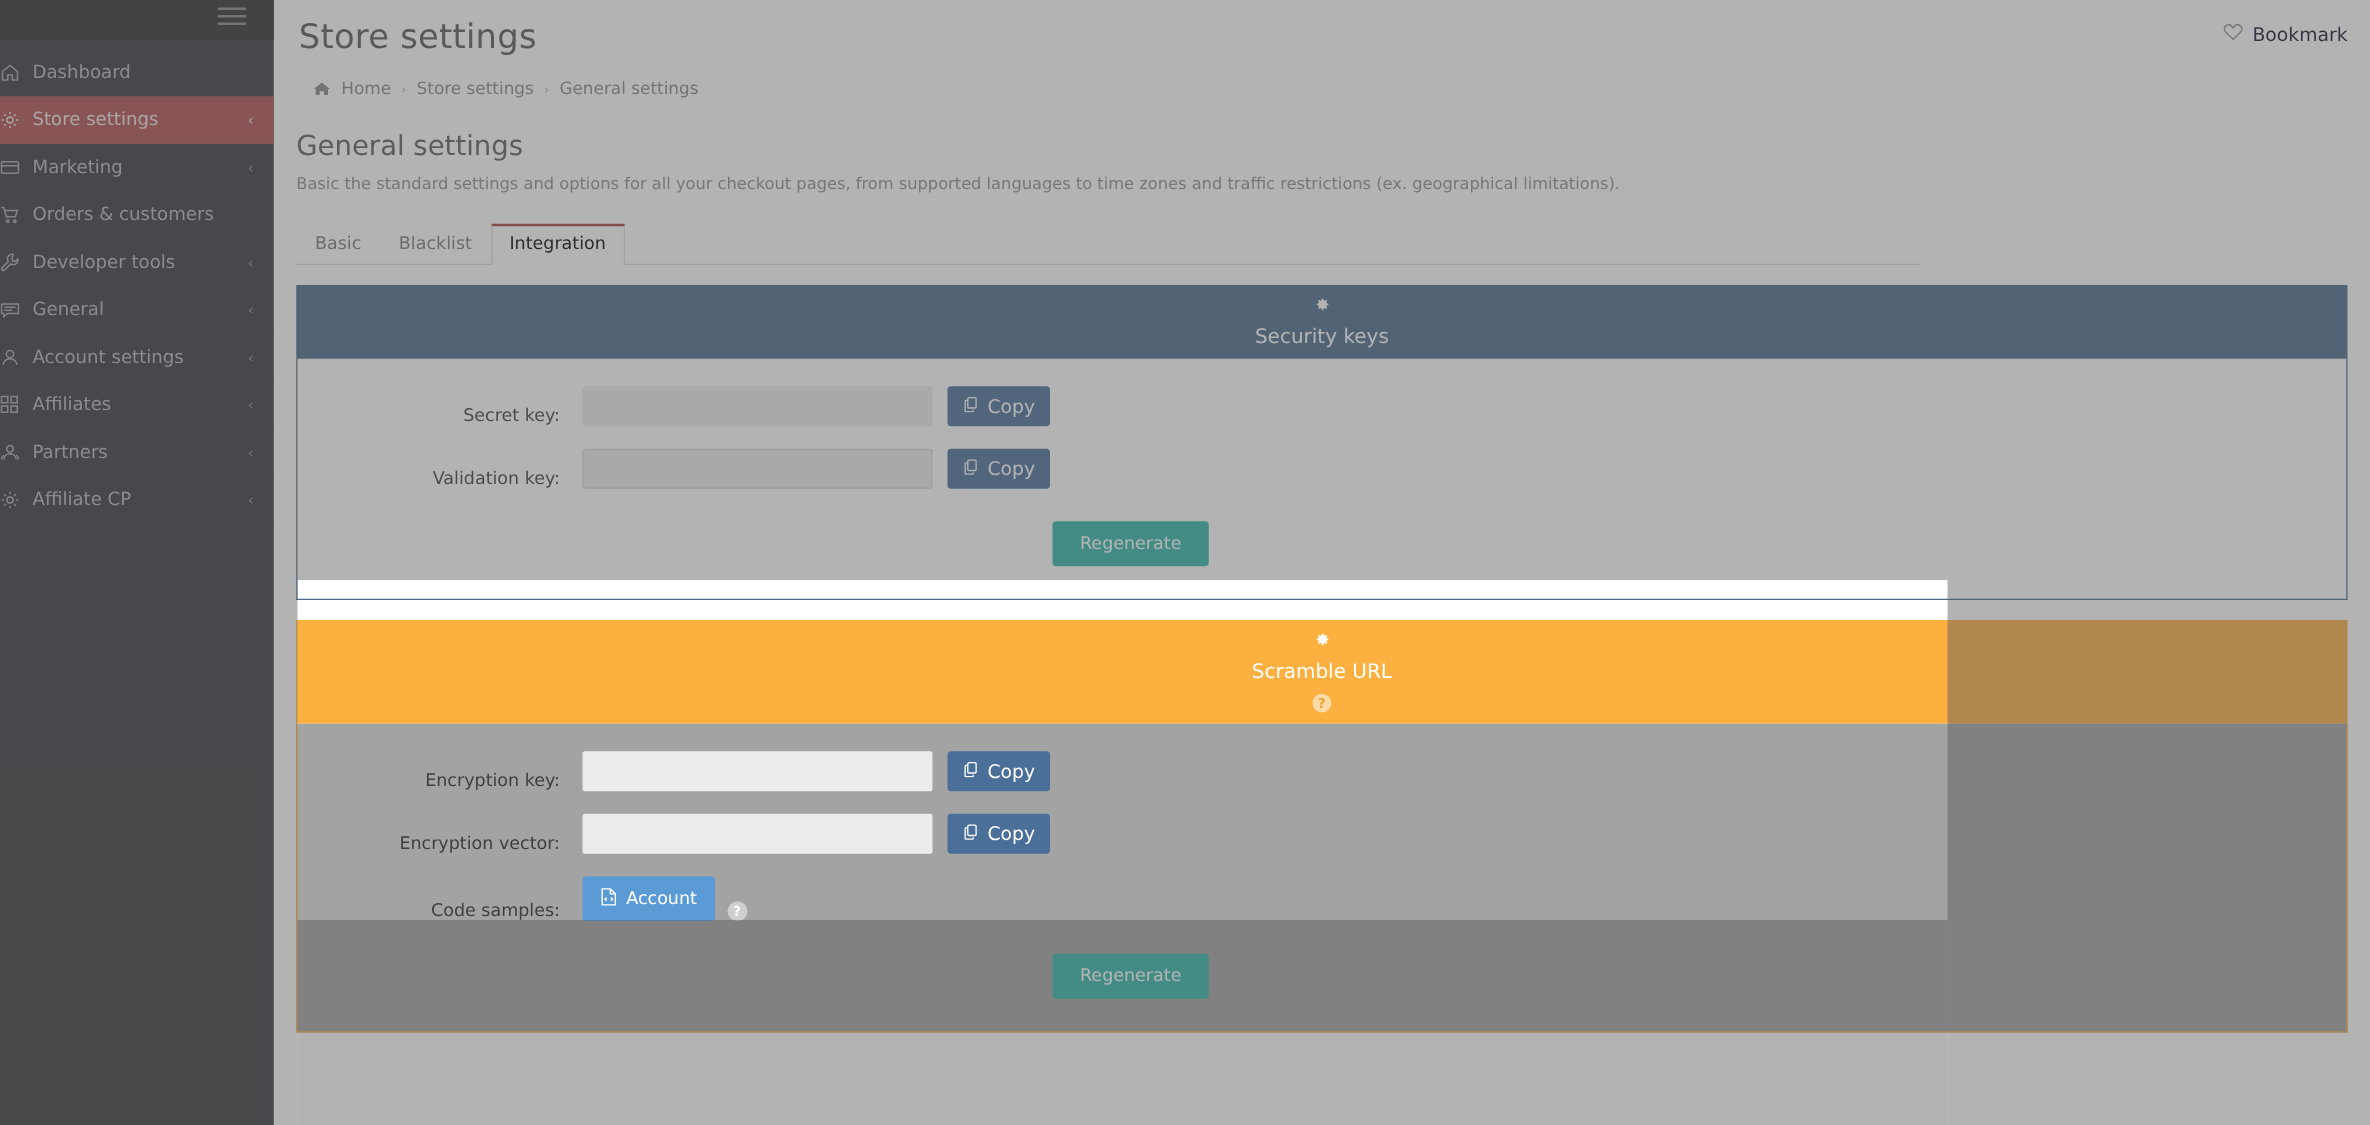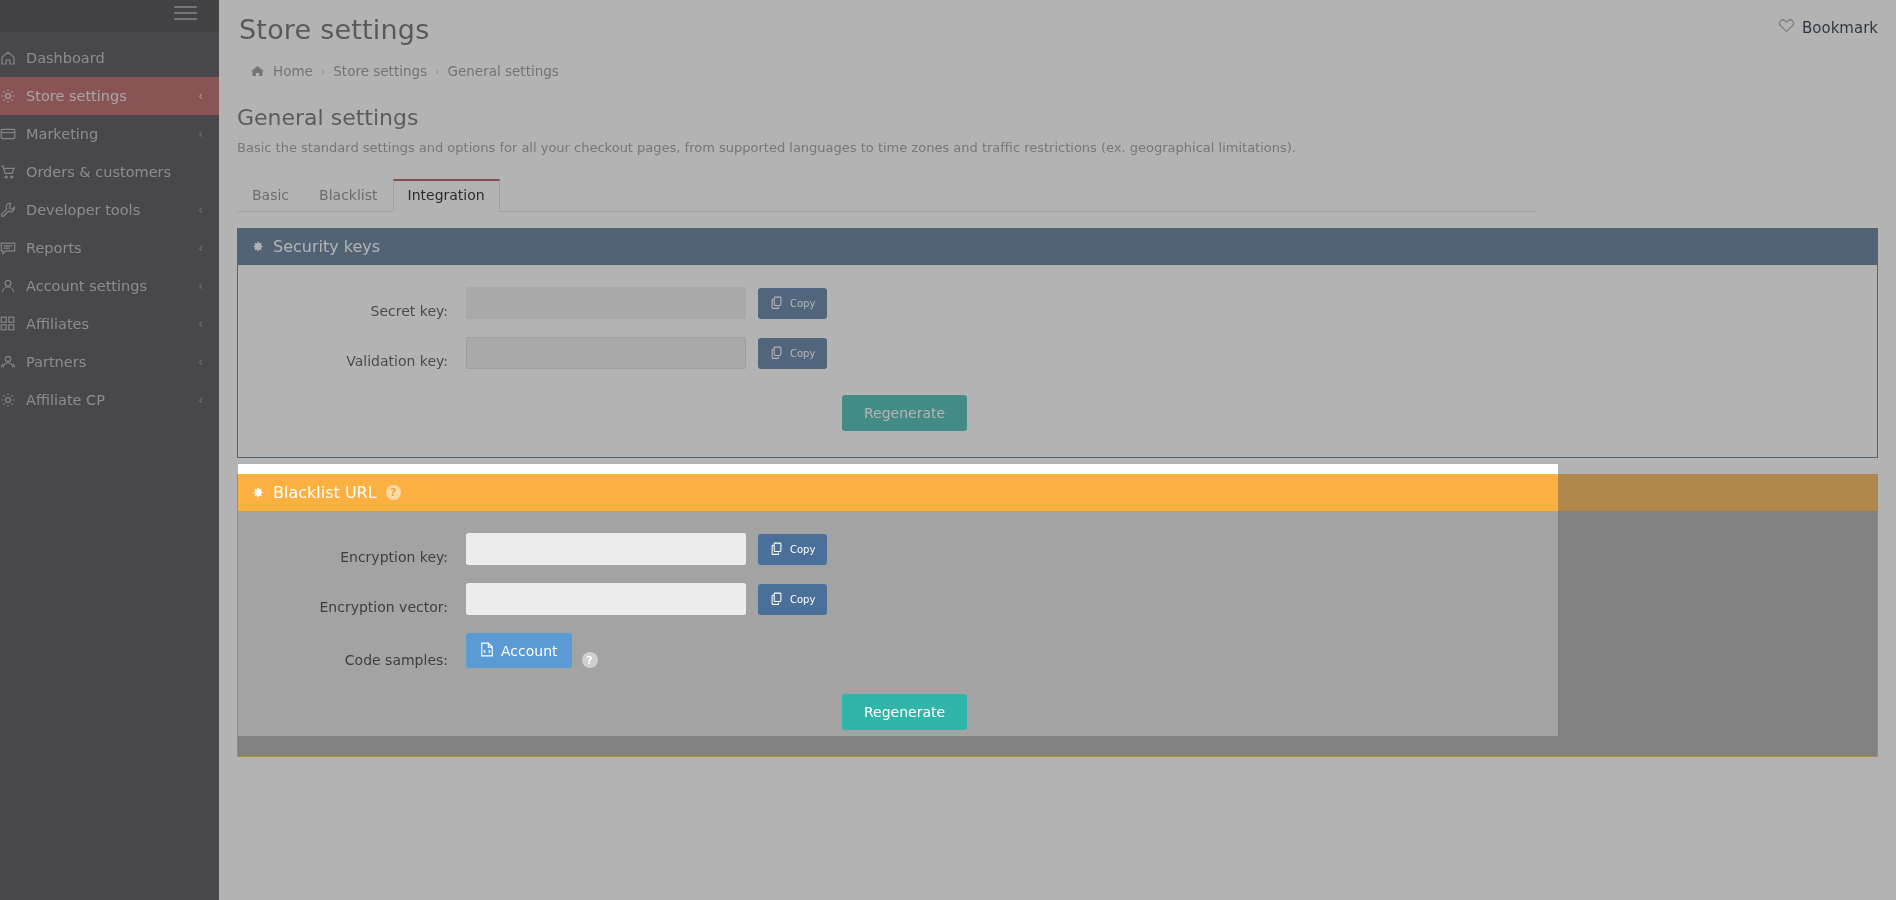--- a/index.html
+++ b/index.html
@@ -116,20 +116,21 @@
   
   .panel {
     margin: 16px 18px 0 18px;
     background: #fff;
   }
   .panel-header {
     display: flex; align-items: center; gap: 9px;
     padding: 9px 14px;
     color: #ffffff;
     font-size: 16px;
+    flex-direction: column;
   }
   .panel-header .gear { display:inline-flex; }
   .panel-body {
     border: 1px solid #dcdcdc;
     border-top: none;
     padding: 22px 0 26px 0;
   }
   .panel-security .panel-header { background: #4a6b8a; }
   .panel-security .panel-body { border-color: #4a6b8a; }
   .panel-scramble .panel-header { background: #fbb040; }
@@ -165,21 +166,21 @@
     border: 1px solid #d8d8d8;
     border-radius: 2px;
     padding: 0 9px;
     font-size: 13.5px; color: #555;
     font-family: "DejaVu Sans", "Liberation Sans", sans-serif;
   }
   .form-input.flat { border-color: #ececec; }
   .btn {
     display: inline-flex; align-items: center; gap: 7px;
     border: none; border-radius: 3px;
-    font-size: 10px; cursor: pointer;
+    font-size: 15px; cursor: pointer;
     font-family: "DejaVu Sans", "Liberation Sans", sans-serif;
     line-height: 1;
   }
   .btn-copy {
     background: #4a7099; color: #fff;
     padding: 8px 12px; margin-left: 12px;
   }
   .btn-download {
     background: #5b9bd5; color: #fff;
     padding: 9px 14px; font-size: 14px;
@@ -264,21 +265,21 @@
         <span class="nav-caret">‹</span>
       </div>
 
       <div class="nav-item">
         <span class="nav-ico">
           <svg width="16" height="14" viewBox="0 0 16 14" fill="none" stroke="#a9a9ae" stroke-width="1.2">
               <path d="M1.3 2.2h13.4v7.6H6.2L3 12.4V9.8H1.3z"></path>
               <path d="M3.6 4.8h8.8M3.6 7.1h6"></path>
             </svg>
         </span>
-        <span class="nav-label">Reports</span>
+        <span class="nav-label">General</span>
         <span class="nav-caret">‹</span>
       </div>
 
       <div class="nav-item">
         <span class="nav-ico">
           <svg width="16" height="16" viewBox="0 0 16 16" fill="none" stroke="#a9a9ae" stroke-width="1.2">
               <circle cx="8" cy="5.2" r="2.9"></circle>
               <path d="M2.6 14c0-3 2.4-5 5.4-5s5.4 2 5.4 5"></path>
             </svg>
         </span>
@@ -409,21 +410,21 @@
       </div>
     </div>
 
     <div class="panel panel-scramble">
       <div class="panel-header">
         <span class="gear">
           <svg width="13" height="13" viewBox="0 0 16 16" fill="#ffffff">
               <path d="M8 5.4A2.6 2.6 0 1 0 8 10.6 2.6 2.6 0 0 0 8 5.4zm6.4 3.3.1-.7-.1-.7-1.6-.3a5 5 0 0 0-.5-1.2l.9-1.3-1-1-1.3.9a5 5 0 0 0-1.2-.5L9.4 2.3 8.7 2.2 8 2.3l-.3 1.6a5 5 0 0 0-1.2.5l-1.3-.9-1 1 .9 1.3a5 5 0 0 0-.5 1.2l-1.6.3v1.4l1.6.3c.1.4.3.8.5 1.2l-.9 1.3 1 1 1.3-.9c.4.2.8.4 1.2.5l.3 1.6h1.4l.3-1.6c.4-.1.8-.3 1.2-.5l1.3.9 1-1-.9-1.3c.2-.4.4-.8.5-1.2z"></path>
             </svg>
         </span>
-        <span>Blacklist URL</span>
+        <span>Scramble URL</span>
         <span class="help-badge">?</span>
       </div>
       <div class="panel-body">
 
         <div class="form-row">
           <div class="form-label">Encryption key:</div>
           <input class="form-input flat" type="text" value="" style="">
           <button class="btn btn-copy">
             <span>
               <svg width="13" height="13" viewBox="0 0 16 16" fill="none" stroke="#ffffff" stroke-width="1.3">

